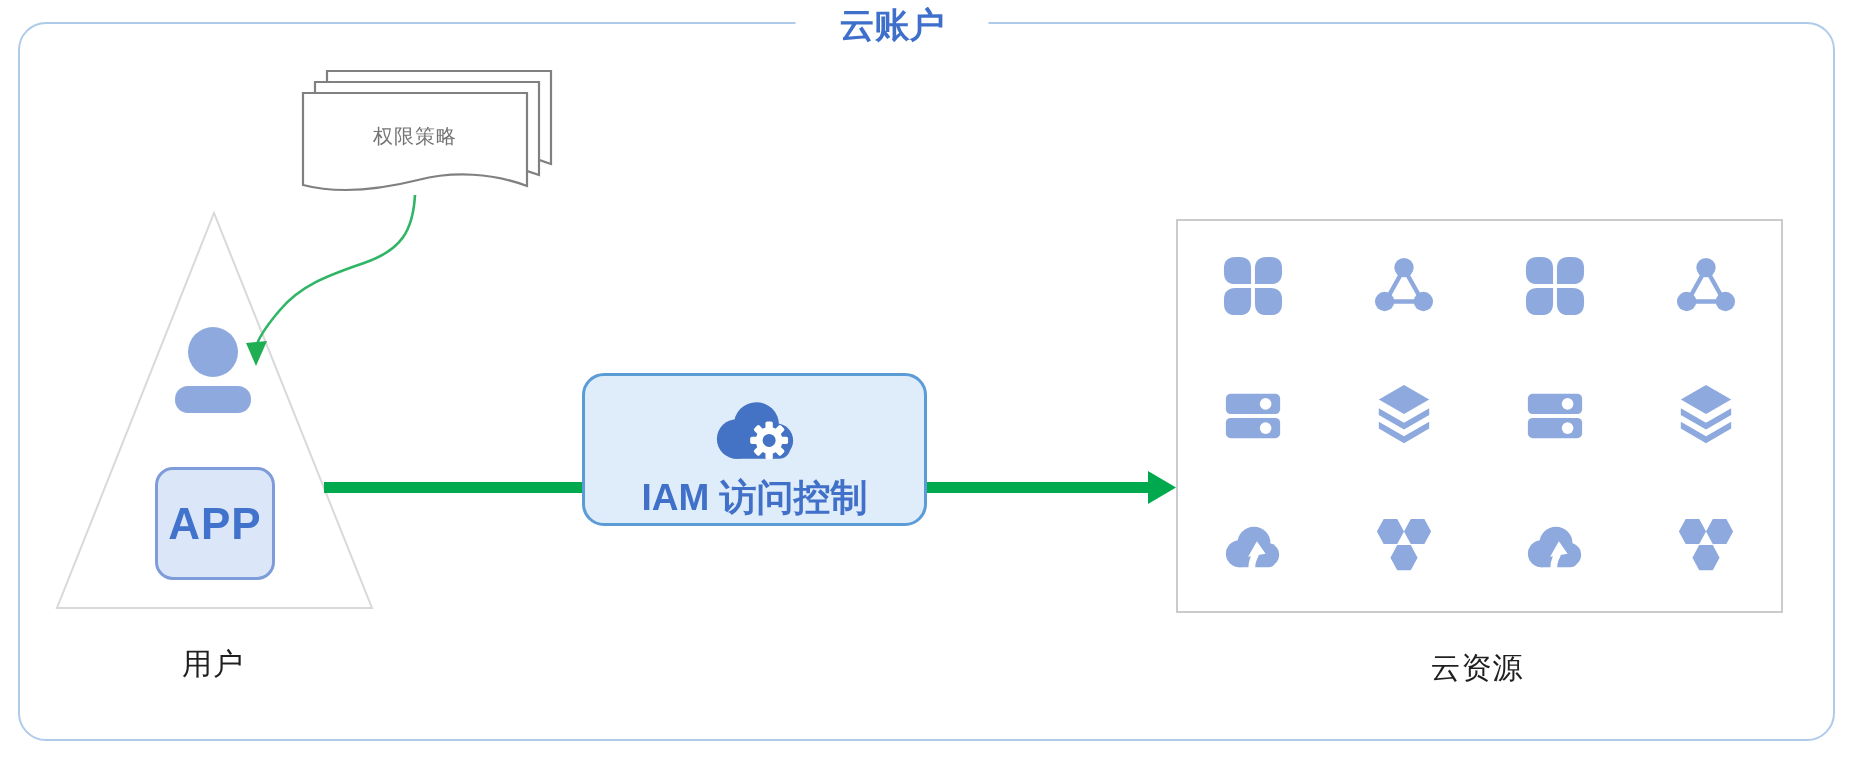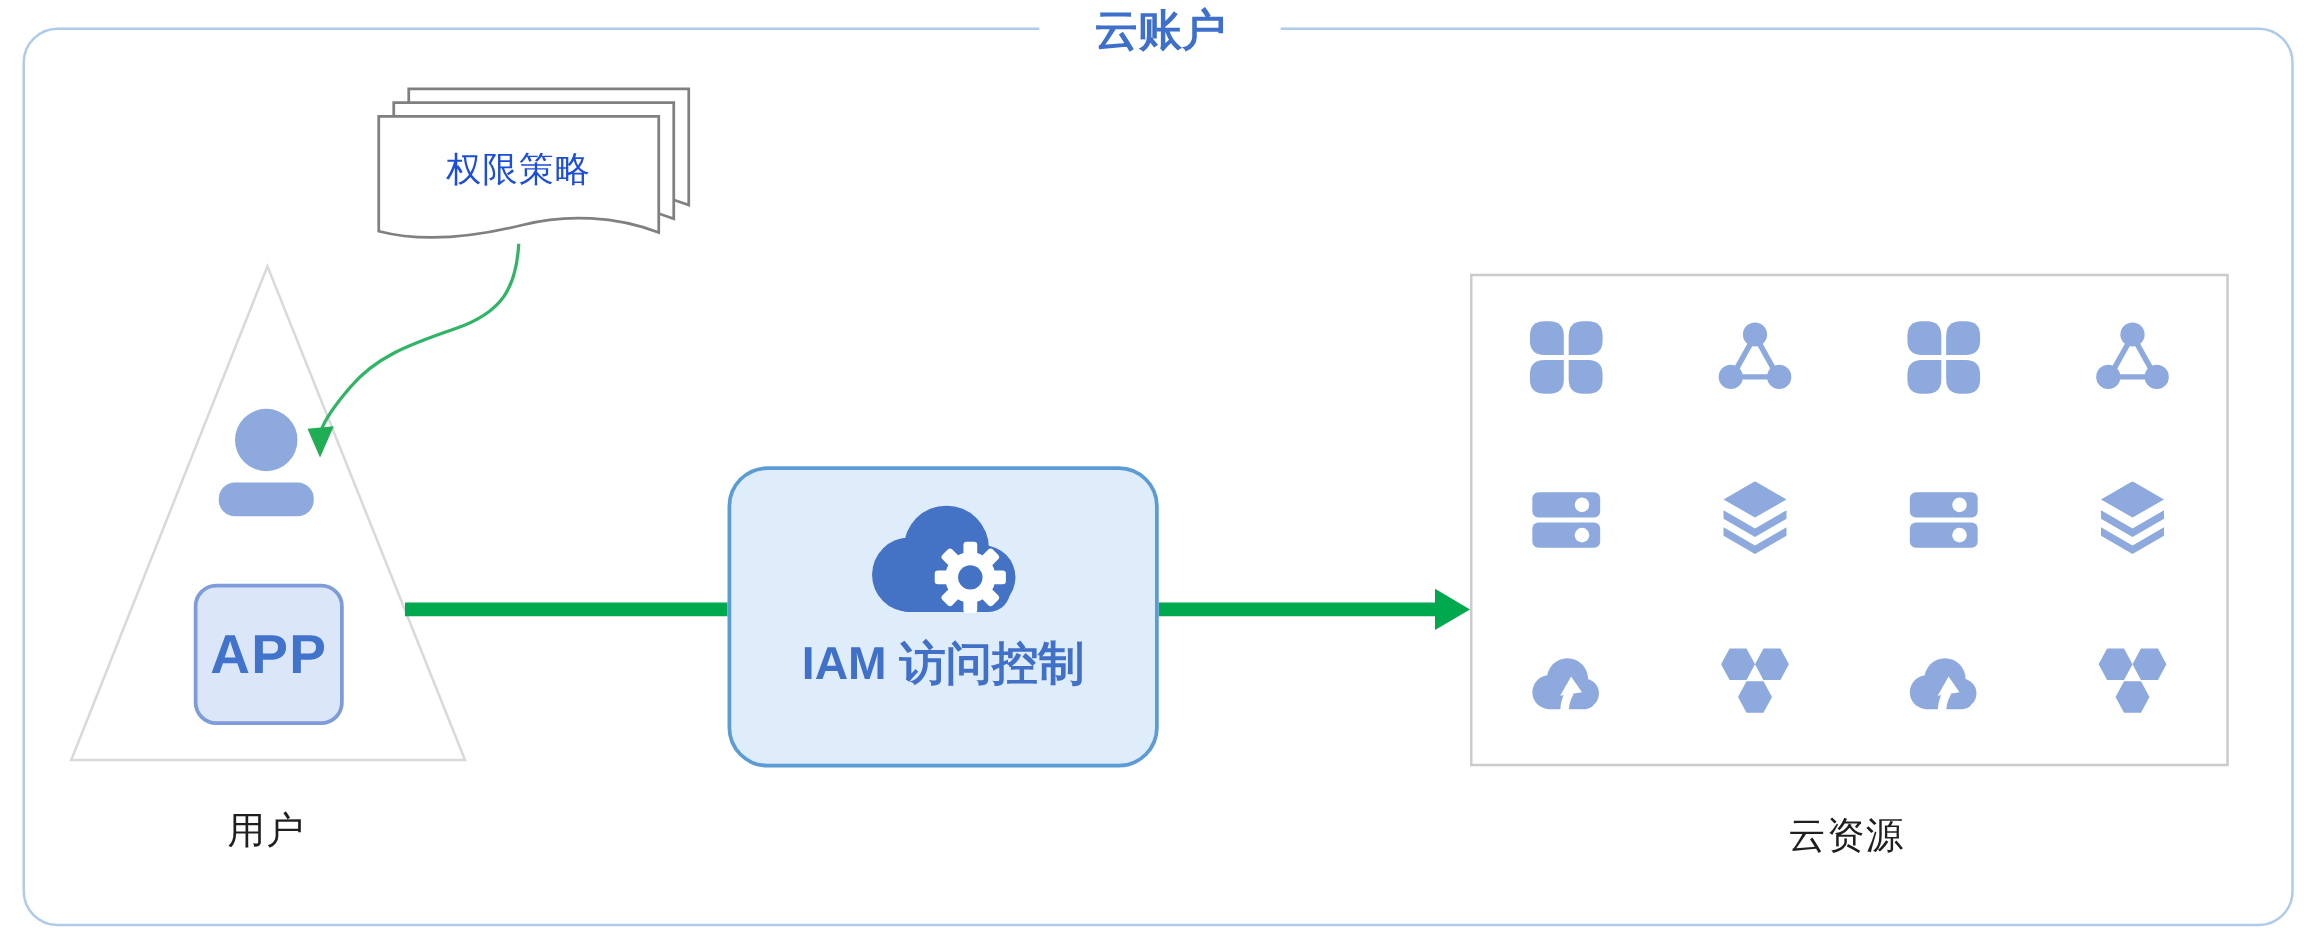--- a/index.html
+++ b/index.html
@@ -5,46 +5,46 @@
   html,body{margin:0;padding:0;background:#ffffff;}
   .stage{
     position:relative;width:1853px;height:757px;overflow:hidden;background:#ffffff;
     font-family:"Liberation Sans","DejaVu Sans",sans-serif;
   }
   .outer-box{
     position:absolute;left:18px;top:22px;width:1813px;height:715px;
     border:2.5px solid #AECBEA;border-radius:28px;background:transparent;
   }
   .title{
-    position:absolute;left:928px;top:2px;transform:translateX(-50%);
+    position:absolute;left:892px;top:2px;transform:translateX(-50%);
     background:#ffffff;padding:0 44px;font-size:35px;font-weight:bold;
     color:#3E70CB;line-height:46px;white-space:nowrap;z-index:5;
   }
   .layer{position:absolute;left:0;top:0;width:1853px;height:757px;z-index:2;}
   .doc-label{
     position:absolute;left:303px;top:105px;width:224px;height:62px;
     display:flex;align-items:center;justify-content:center;
-    font-size:28px;color:#1d4ed8;z-index:3;letter-spacing:1px;
+    font-size:20px;color:#737373;z-index:3;letter-spacing:1px;
   }
   .app-box{
     position:absolute;left:155px;top:467px;width:120px;height:113px;
     box-sizing:border-box;border:3px solid #7E9CD9;border-radius:18px;
     background:#DBE7F8;display:flex;align-items:center;justify-content:center;
     z-index:3;
   }
   .app-box span{font-size:44px;font-weight:bold;color:#4273CC;letter-spacing:1px;}
   .caption{
     position:absolute;transform:translateX(-50%);font-size:30px;color:#1f1f1f;
     white-space:nowrap;z-index:3;letter-spacing:1px;
   }
   .user-caption{left:213px;top:644px;}
   .res-caption{left:1477px;top:648px;text-align:right;}
   .iam-box{
-    position:absolute;left:582px;top:373px;width:345px;height:241px;
-    box-sizing:border-box;border:3px solid #5C9CD6;border-radius:32px;
+    position:absolute;left:582px;top:373px;width:345px;height:153px;
+    box-sizing:border-box;border:3px solid #5C9CD6;border-radius:22px;
     background:#DFEDFB;display:flex;flex-direction:column;align-items:center;
     justify-content:flex-start;padding-top:22px;z-index:3;
   }
   .iam-label{font-size:37px;font-weight:bold;color:#4170C9;margin-top:10px;white-space:nowrap;}
   .res-box{
     position:absolute;left:1176px;top:219px;width:607px;height:394px;
     box-sizing:border-box;border:2px solid #CBCBCB;background:#ffffff;z-index:3;
   }
   .res-grid{
     position:absolute;left:0;top:0;right:0;bottom:0;

